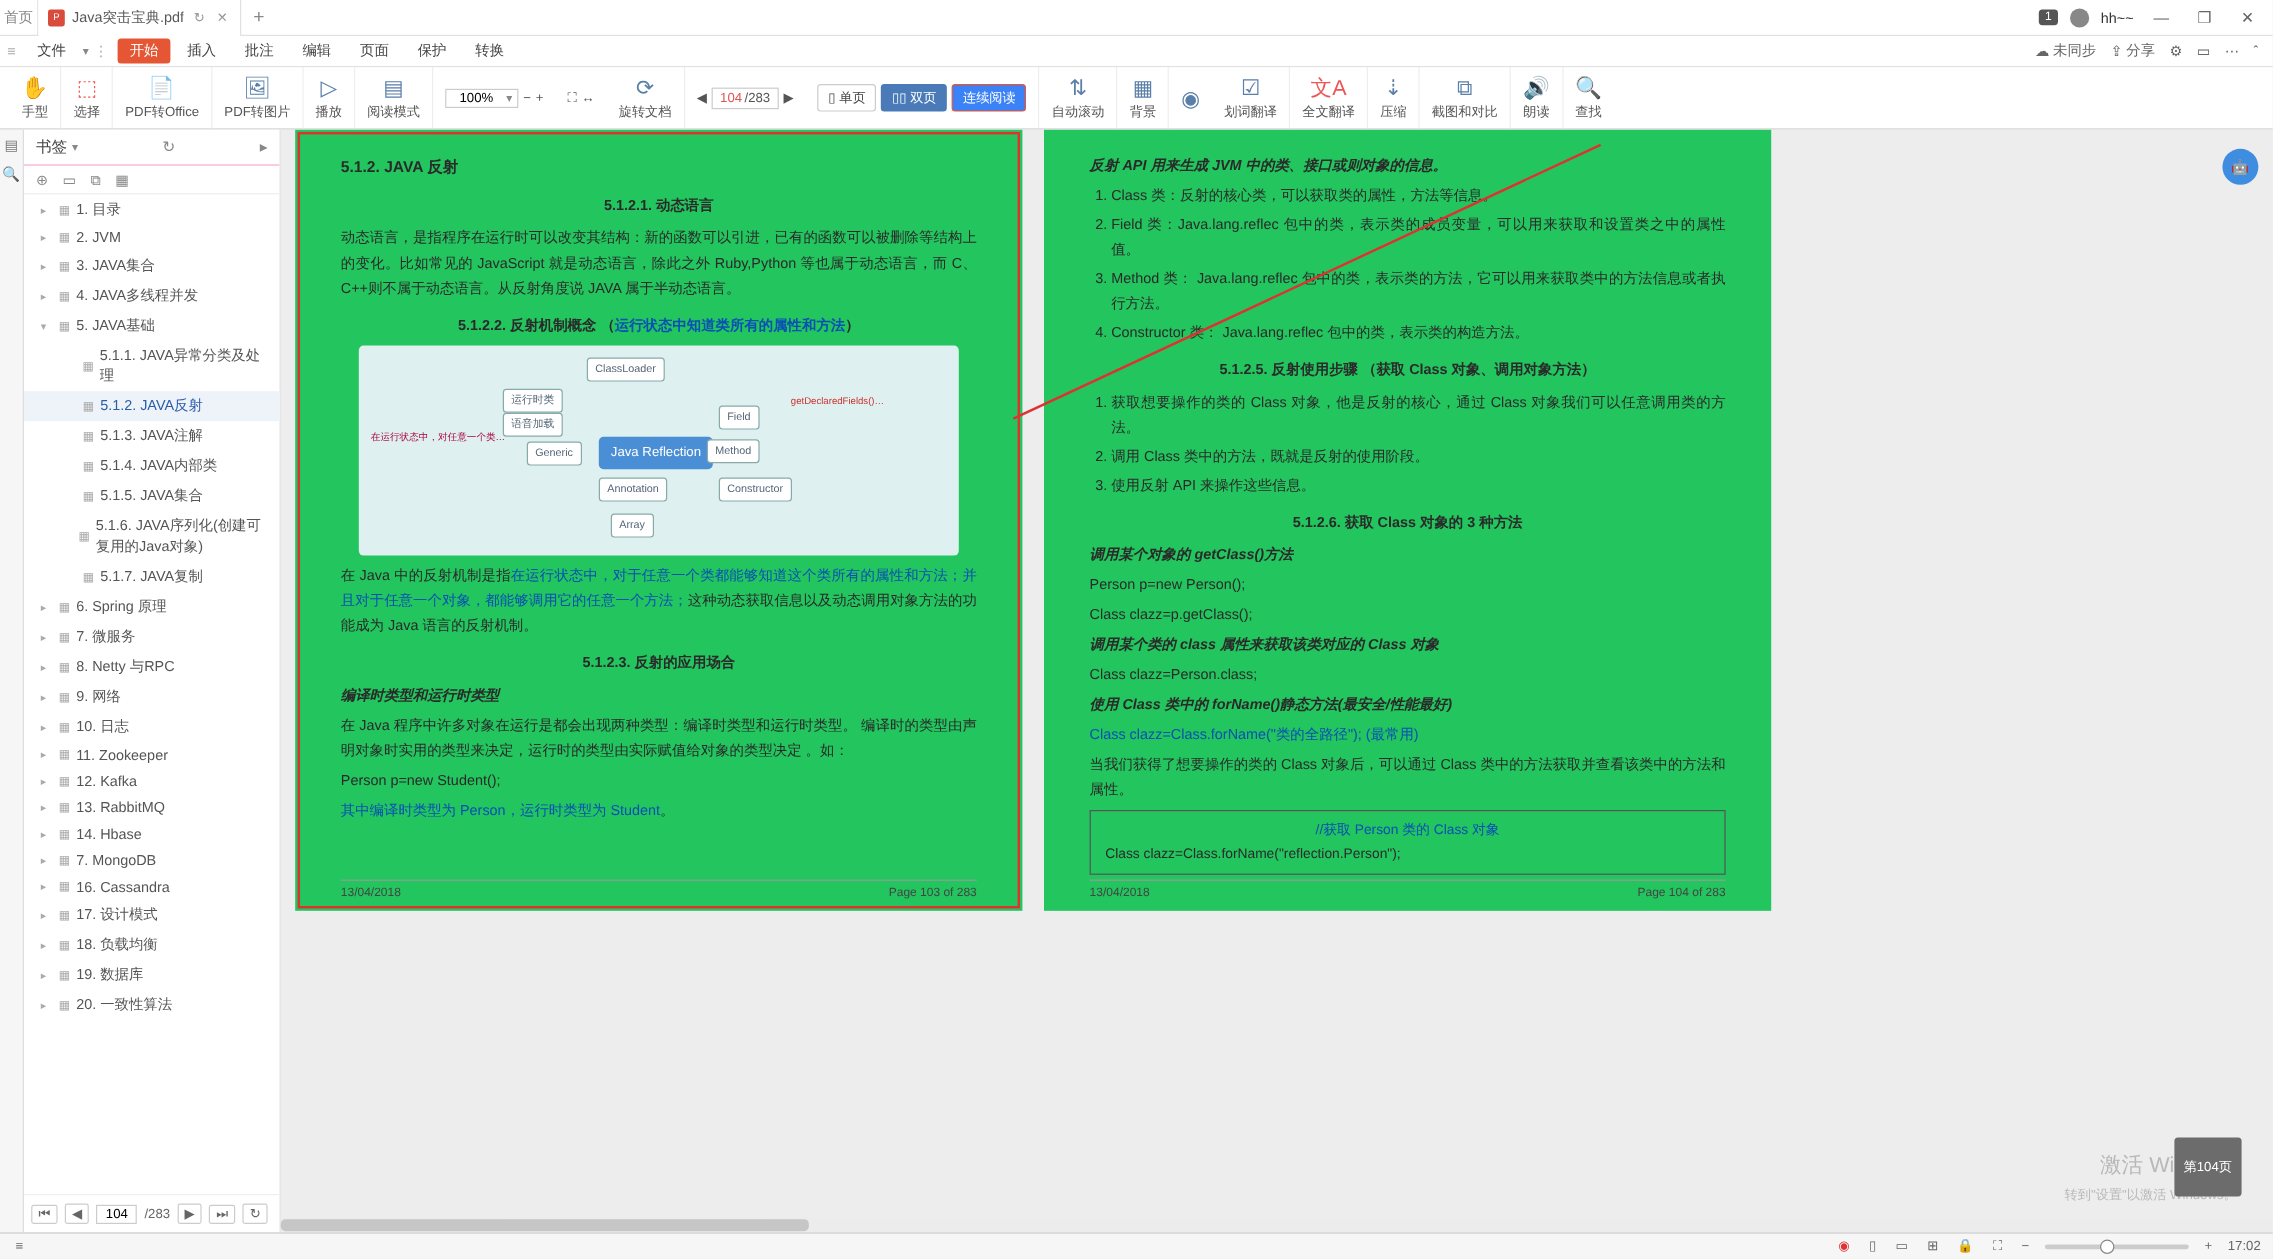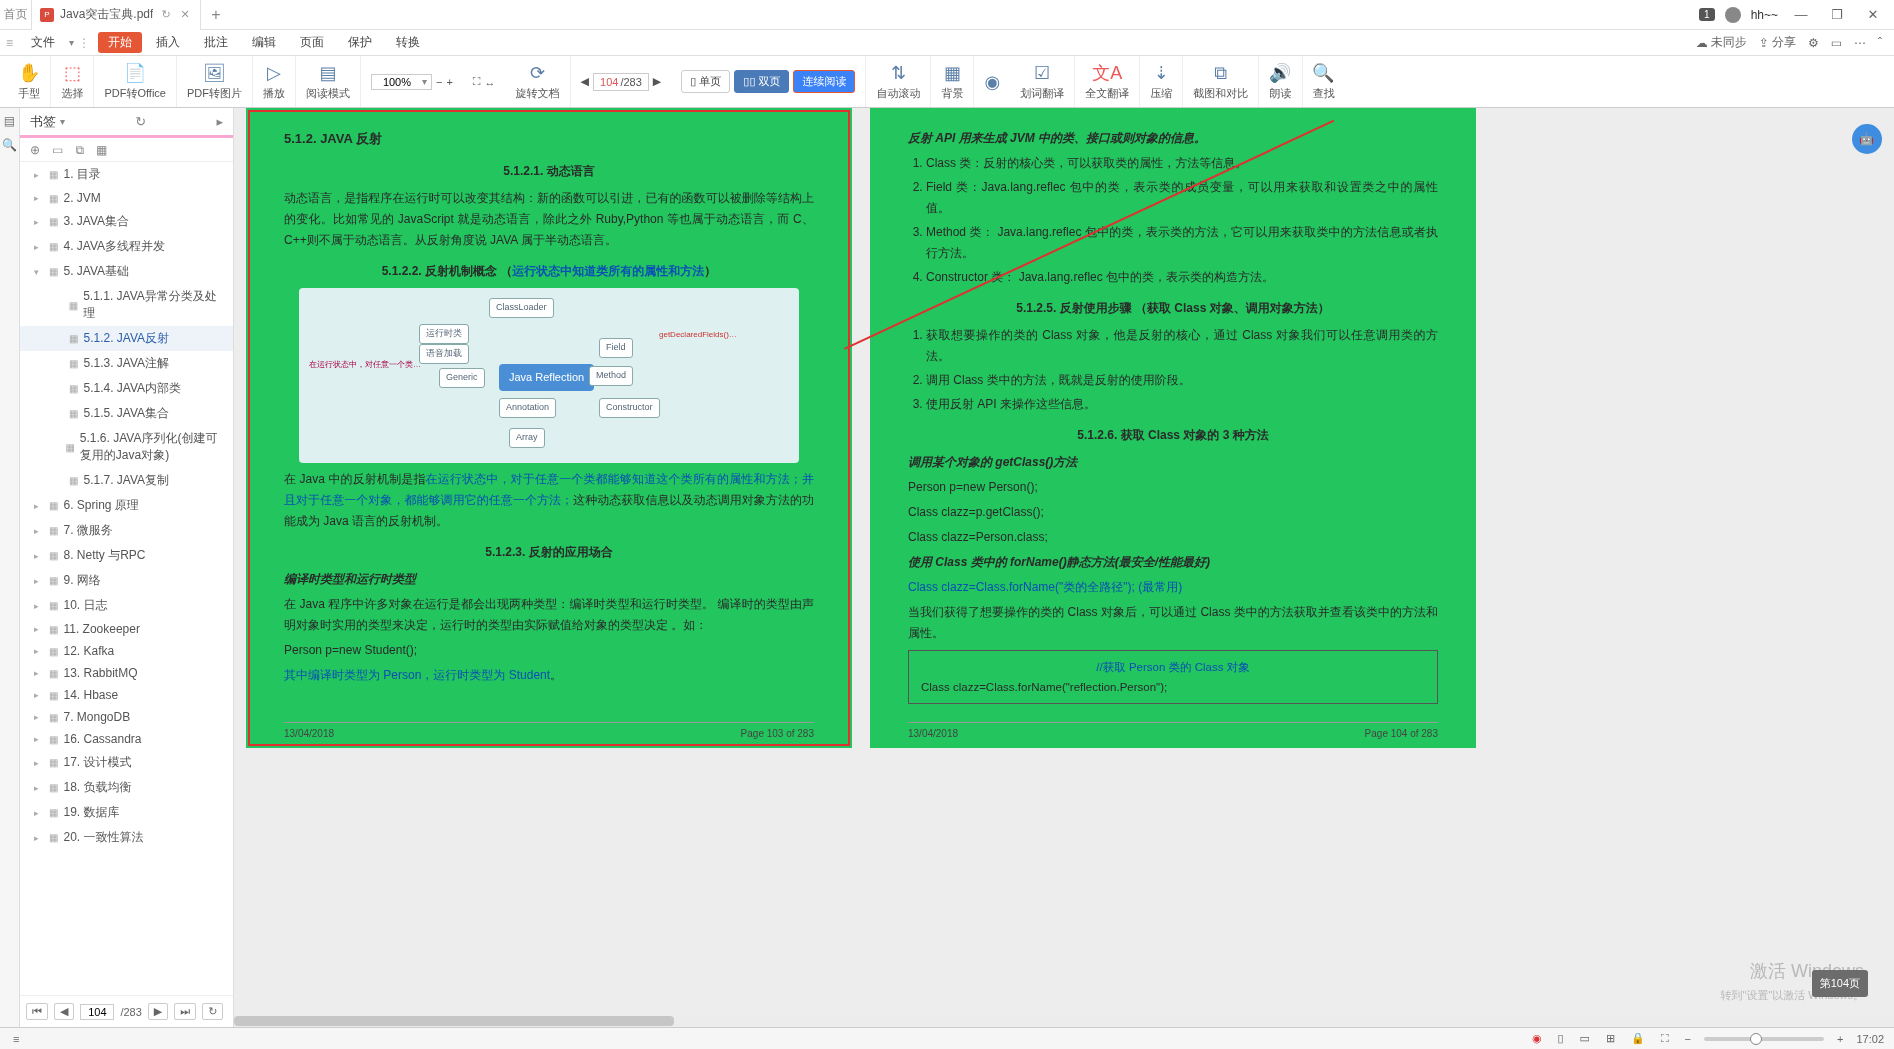--- a/index.html
+++ b/index.html
@@ -37,21 +37,21 @@
 .pagebox { border:1px solid #ccc; padding:2px 6px; display:flex; align-items:center; gap:2px; font-size:11px; }
 .pagebox .cur { color:#d55; }
 .tool-btn { padding:3px 8px; border:1px solid #ccc; border-radius:3px; font-size:11px; display:flex; align-items:center; gap:3px; color:#444; }
 .tool-btn.active { background:#3b82f6; color:#fff; border-color:#e55635; }
 .tool-btn.blue { background:#4a7ab8; color:#fff; border-color:#4a7ab8; }
 .arr { color:#888; font-size:10px; }
 
 
 .left-strip { position:absolute; left:0; top:108px; width:20px; bottom:22px; background:#f6f6f6; border-right:1px solid #ddd; display:flex; flex-direction:column; align-items:center; padding-top:6px; gap:10px; color:#777; font-size:12px; }
 .sidebar { position:absolute; left:20px; top:108px; width:214px; bottom:22px; background:#fff; border-right:1px solid #ddd; overflow:hidden; }
-.sb-head { height:30px; display:flex; align-items:center; padding:0 10px; font-size:13px; color:#444; border-bottom:3px solid #f9a8d4; }
+.sb-head { height:30px; display:flex; align-items:center; padding:0 10px; font-size:13px; color:#444; border-bottom:1px solid #f9a8d4; }
 .sb-head .hx { margin-left:auto; color:#888; }
 .sb-icons { height:24px; display:flex; align-items:center; gap:12px; padding:0 10px; color:#888; font-size:12px; border-bottom:1px solid #eee; }
 .sb-tree { overflow:auto; position:absolute; top:54px; bottom:32px; left:0; right:0; }
 .tn { padding:4px 8px 4px 10px; display:flex; align-items:center; gap:5px; color:#555; font-size:12px; cursor:pointer; }
 .tn .tw { color:#aaa; width:10px; font-size:9px; }
 .tn .bi { color:#aaa; font-size:10px; }
 .tn.l1 { padding-left:14px; }
 .tn.l2 { padding-left:34px; }
 .tn.sel { background:#eef3fa; color:#2b5ea8; }
 .sb-footer { position:absolute; bottom:0; left:0; right:0; height:32px; display:flex; align-items:center; gap:6px; padding:0 6px; border-top:1px solid #eee; font-size:11px; color:#666; }
@@ -71,21 +71,21 @@
 .code { text-align:center; margin:4px 0; }
 .codebox { border:1px solid #555; padding:6px 12px; margin-top:6px; font-size:11.5px; }
 .olist { padding-left:18px; }
 .olist li { margin:3px 0; text-align:justify; }
 .mindmap { width:500px; height:175px; margin:6px auto; position:relative; background:#def0ef; border-radius:4px; }
 .mm-center { position:absolute; left:200px; top:76px; background:#4a8fd6; color:#fff; padding:4px 10px; border-radius:4px; font-size:11px; }
 .mm-node { position:absolute; background:#fff; border:1px solid #8aa; border-radius:3px; padding:1px 6px; font-size:9px; color:#567; }
 .mm-note { position:absolute; font-size:8px; color:#a04; }
 .redline { position:absolute; z-index:5; height:2px; background:#e03030; transform-origin:0 0; left:610px; top:240px; width:540px; transform:rotate(-25deg); pointer-events:none; }
 .pfoot { position:absolute; bottom:6px; left:38px; right:38px; display:flex; justify-content:space-between; font-size:10px; color:#444; border-top:1px solid #999; padding-top:2px; }
-.page-lbl { position:absolute; right:26px; bottom:30px; background:#6c6c6c; color:#fff; padding:6px 8px; border-radius:3px; font-size:11px; z-index:9; }
+.page-lbl { position:absolute; right:26px; bottom:30px; background:#6c6c6c; color:#fff; padding:17px 8px; border-radius:3px; font-size:11px; z-index:9; }
 .watermark { position:absolute; right:30px; bottom:44px; font-size:18px; color:rgba(120,120,120,.45); z-index:8; }
 .wm2 { position:absolute; right:30px; bottom:24px; font-size:11px; color:rgba(120,120,120,.45); z-index:8; }
 .floatbtn { position:absolute; right:12px; top:16px; width:30px; height:30px; border-radius:50%; background:#3f8de0; color:#fff; display:flex; align-items:center; justify-content:center; font-size:12px; z-index:20; }
 
 
 .status { position:absolute; left:0; right:0; bottom:0; height:22px; background:#f6f6f6; border-top:1px solid #ccc; display:flex; align-items:center; padding:0 10px; gap:10px; font-size:11px; color:#666; }
 .status .sep { flex:1; }
 .status .sic { padding:0 3px; }
 .slider { width:120px; height:4px; background:#ccc; border-radius:2px; position:relative; }
 .slider .knob { position:absolute; left:46px; top:-4px; width:12px; height:12px; background:#fff; border:1px solid #888; border-radius:50%; }
@@ -442,20 +442,21 @@
       <h4>5.1.2.5.    反射使用步骤  （获取 Class 对象、调用对象方法）</h4>
       <ol class="olist">
         <li>获取想要操作的类的 Class 对象，他是反射的核心，通过 Class 对象我们可以任意调用类的方法。</li>
           <li>调用 Class 类中的方法，既就是反射的使用阶段。</li>
           <li>使用反射 API 来操作这些信息。</li>
       </ol>
       <h4>5.1.2.6.    获取 Class 对象的 3 种方法</h4>
       <p class="ital">调用某个对象的 getClass()方法</p>
       <p class="code">Person p=new Person();</p>
       <p class="code">Class clazz=p.getClass();</p>
+      <p class="ital">调用某个类的 class 属性来获取该类对应的 Class 对象</p>
       <p class="code">Class clazz=Person.class;</p>
       <p class="ital">使用 Class 类中的 forName()静态方法(最安全/性能最好)</p>
       <p class="code blue">Class clazz=Class.forName("类的全路径"); (最常用)</p>
       <p>当我们获得了想要操作的类的 Class 对象后，可以通过 Class 类中的方法获取并查看该类中的方法和属性。</p>
       <div class="codebox">
         <div class="blue" style="text-align:center">//获取 Person 类的 Class 对象</div>
         <div>Class clazz=Class.forName("reflection.Person");</div>
       </div>
       <div class="pfoot">
           <span>13/04/2018</span>

